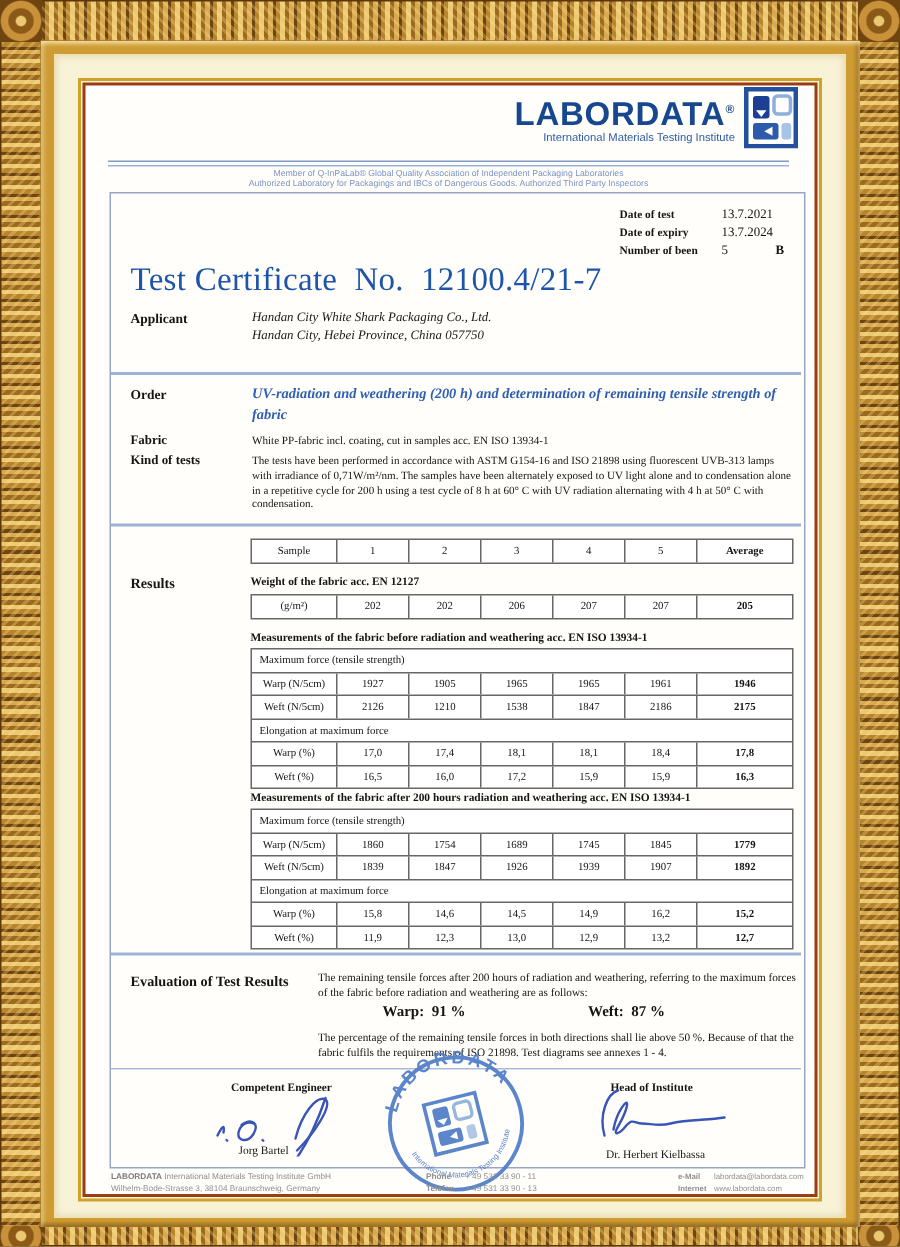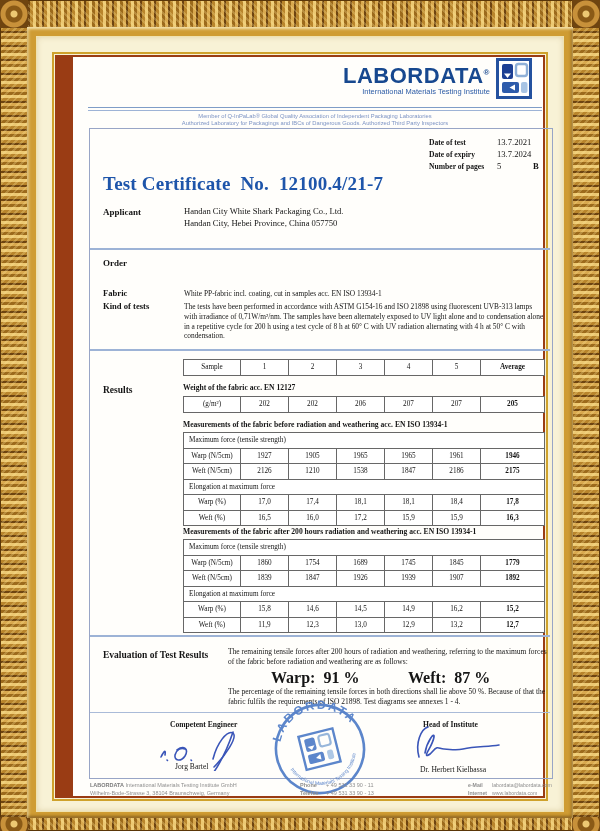--- a/index.html
+++ b/index.html
@@ -16,38 +16,38 @@
   .corner{position:absolute;width:28px;height:28px;background:
       radial-gradient(circle at 50% 50%,#ecc872 0 3px,#8a5a16 4px 8px,#c8913a 9px 13px,#6e4410 14px);}
   .band{position:absolute;top:27px;left:27px;right:27px;bottom:13px;background:#cf9c33;
       box-shadow:inset 0 2px 3px rgba(255,240,190,.85), inset 0 -2px 3px rgba(110,70,10,.65),
                  inset 2px 0 3px rgba(255,240,190,.55), inset -2px 0 3px rgba(110,70,10,.55);}
   .mat{position:absolute;top:36px;left:36px;right:36px;bottom:19px;background:#f8f2d6;
       box-shadow:inset 0 0 0 1px #efe2b0, inset 0 0 6px rgba(160,120,40,.35);}
   .goldline{position:absolute;top:52px;left:52px;right:52px;bottom:30px;background:#cfa22c;}
   .creamgap{position:absolute;top:54px;left:54px;right:54px;bottom:32px;background:#f8f2d6;}
   .redline{position:absolute;top:55px;left:55px;right:55px;bottom:33px;background:#9a3c14;}
-  .paper{position:absolute;top:57px;left:57px;right:57px;bottom:35px;background:#fffefb;color:#151515;margin-left:16px;}
+  .paper{position:absolute;top:57px;left:57px;right:57px;bottom:35px;background:#fffefb;color:#151515;}
   
   .brand-wrap{position:absolute;right:53px;top:4px;text-align:right;}
   .brand{font-family:"Liberation Sans",sans-serif;font-weight:bold;font-size:22px;
          letter-spacing:.5px;color:#17488f;line-height:23px;}
   .brand sup{font-size:8px;vertical-align:super;}
   .brand-sub{font-family:"Liberation Sans",sans-serif;font-size:7.5px;color:#2d5ca6;margin-top:0px;}
   .logo-mark{position:absolute;right:11px;top:1px;width:36px;height:41px;}
   .toprule{position:absolute;left:15px;top:50px;width:454px;height:2px;
            border-top:1.5px solid #7f9dc7;border-bottom:1px solid #9db3d6;}
   .member{position:absolute;left:15px;top:56px;width:454px;text-align:center;
           font-family:"Liberation Sans",sans-serif;font-size:5.8px;line-height:6.6px;color:#7c93c4;}
   .cbox{position:absolute;left:16px;top:71px;width:462px;height:649px;border:1px solid #98a5c6;}
   
   .meta-label{position:absolute;left:332px;font-weight:bold;font-size:7.6px;padding-left:24px;}
   .meta-value{position:absolute;left:424px;font-size:8.6px;}
   .meta-extra{position:absolute;left:460px;font-size:8.6px;font-weight:bold;}
-  .doc-title{position:absolute;left:30px;top:116px;font-size:19px;font-weight:bold;
+  .doc-title{position:absolute;left:30px;top:116px;font-size:22px;font-weight:normal;
              color:#1e55aa;white-space:pre;letter-spacing:.2px;}
   
   .sec-label{position:absolute;left:30px;font-weight:bold;font-size:9px;white-space:nowrap;}
   .body-text{position:absolute;left:111px;font-size:8.6px;line-height:11.8px;}
   .small-text{position:absolute;left:111px;font-size:7.4px;line-height:9.8px;}
   .order-text{position:absolute;left:111px;width:358px;font-size:9.6px;line-height:13.5px;
               font-weight:bold;font-style:italic;color:#2e5fb2;}
   .sep{position:absolute;left:17px;width:460px;border-top:2px solid #9db3d6;}
   .sep-thin{position:absolute;left:17px;width:460px;border-top:1px solid #aabbd8;}
   
@@ -57,21 +57,21 @@
   .tc{box-sizing:border-box;border-left:1px solid #676767;display:flex;align-items:center;
       justify-content:center;font-size:7.2px;}
   .tc:first-child{border-left:none;}
   .tc.lbl{width:56px;}
   .tc.v{width:48px;}
   .tc.a{flex:1;font-weight:bold;}
   .tc.tspan{flex:1;justify-content:flex-start;padding-left:5px;}
   .tbl-heading{position:absolute;left:110px;font-weight:bold;font-size:7.6px;white-space:nowrap;}
   
   .eval-para{position:absolute;left:155px;width:320px;font-size:7.5px;line-height:10.2px;font-family:Liberation Serif, serif;}
-  .ratio{position:absolute;font-size:16px;font-weight:bold;white-space:pre;}
+  .ratio{position:absolute;font-size:10px;font-weight:bold;white-space:pre;}
   
   .sig-role{position:absolute;font-weight:bold;font-size:7.6px;}
   .sig-name{position:absolute;font-size:7.6px;}
   .sig-svg{position:absolute;}
   .stamp{position:absolute;left:195px;top:640px;width:104px;height:104px;opacity:.92;}
   .footer{position:absolute;top:724px;font-family:"Liberation Sans",sans-serif;
           font-size:5.5px;line-height:8px;color:#8f8f8f;}
   .footer b{color:#7a7a7a;}
   .f-row{display:flex;}
   .f-lab{font-weight:bold;width:26px;}
@@ -118,35 +118,36 @@
       <div>Member of Q-InPaLab® Global Quality Association of Independent Packaging Laboratories</div>
       <div>Authorized Laboratory for Packagings and IBCs of Dangerous Goods. Authorized Third Party Inspectors</div>
     </div>
 
     <div class="cbox"></div>
 
     <div class="meta-label" style="top:81px;">Date of test</div>
     <div class="meta-value" style="top:80px;">13.7.2021</div>
     <div class="meta-label" style="top:93px;">Date of expiry</div>
     <div class="meta-value" style="top:92px;">13.7.2024</div>
-    <div class="meta-label" style="top:105px;">Number of pages</div>
+    <div class="meta-label" style="top:105px;">Number of been</div>
     <div class="meta-value" style="top:104px;">5</div>
     <div class="meta-extra" style="top:104px;">B</div>
 
     <div class="doc-title">Test Certificate  No.  12100.4/21-7</div>
 
     <div class="sec-label" style="top:150px;">Applicant</div>
-    <div class="body-text" style="top:149px;">
+    <div class="body-text" style="top:149px;font-style:italic;">
       <div>Handan City White Shark Packaging Co., Ltd.</div>
       <div>Handan City, Hebei Province, China 057750</div>
     </div>
 
     <div class="sep" style="top:191px;"></div>
 
     <div class="sec-label" style="top:201px;">Order</div>
+    <div class="order-text" style="top:199px;">UV-radiation and weathering (200 h) and determination of remaining tensile strength of fabric</div>
     <div class="sec-label" style="top:231px;font-size:8.6px;">Fabric</div>
     <div class="small-text" style="top:232px;width:360px;">White PP-fabric incl. coating, cut in samples acc. EN ISO 13934-1</div>
     <div class="sec-label" style="top:244px;font-size:8.6px;">Kind of tests</div>
     <div class="small-text" style="top:245px;width:361px;">The tests have been performed in accordance with ASTM G154-16 and ISO 21898 using fluorescent UVB-313 lamps with irradiance of 0,71W/m²/nm. The samples have been alternately exposed to UV light alone and to condensation alone in a repetitive cycle for 200 h using a test cycle of 8 h at 60° C with UV radiation alternating with 4 h at 50° C with condensation.</div>
 
     <div class="sep" style="top:292px;"></div>
 
     <div class="tbl" style="top:302px;">
         <div class="trow">
           <div class="tc lbl">Sample</div>

